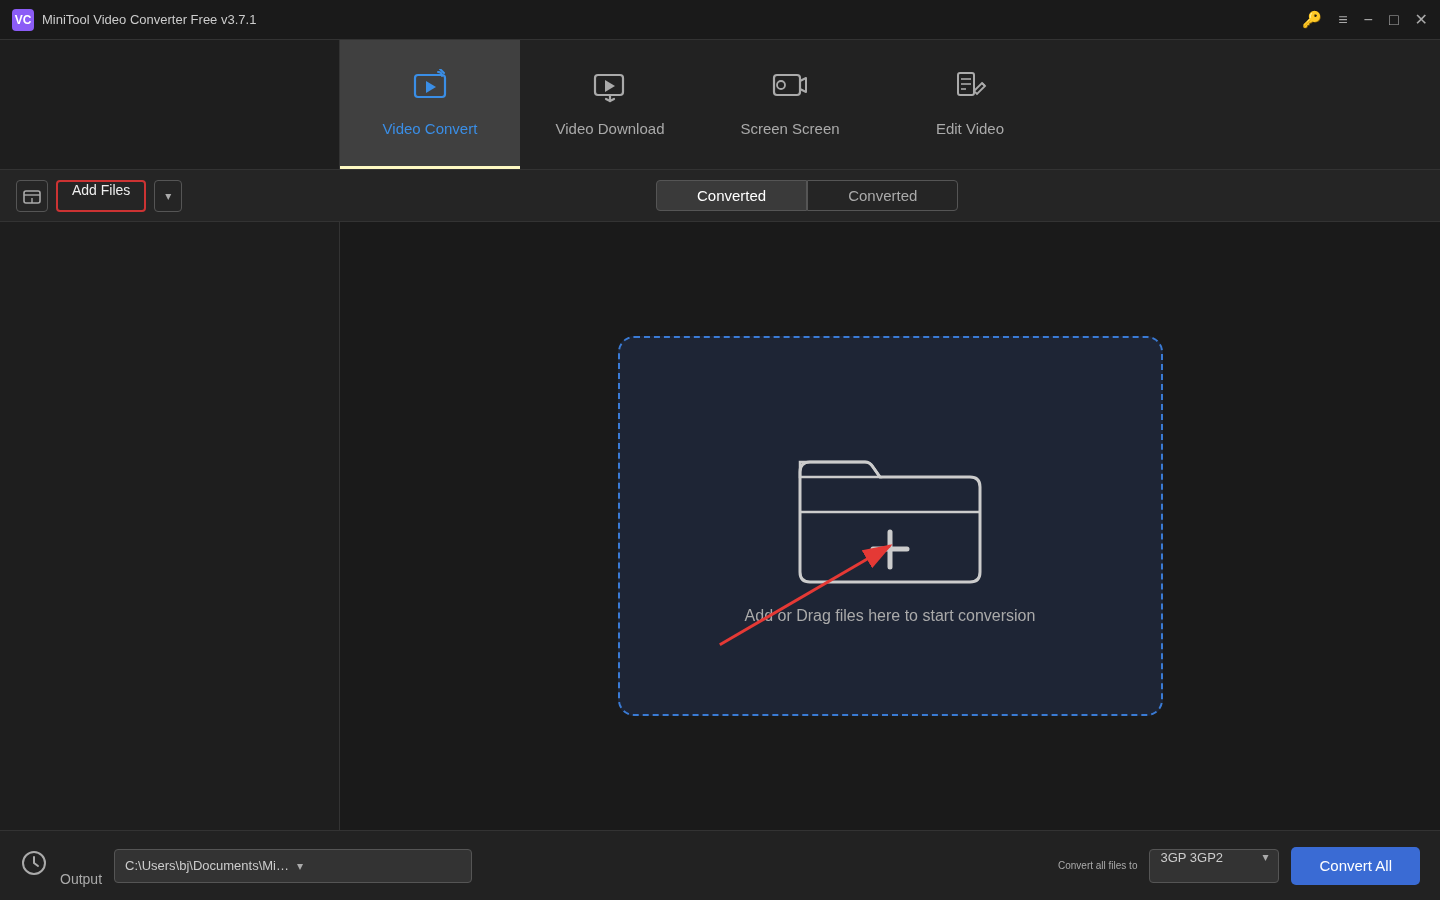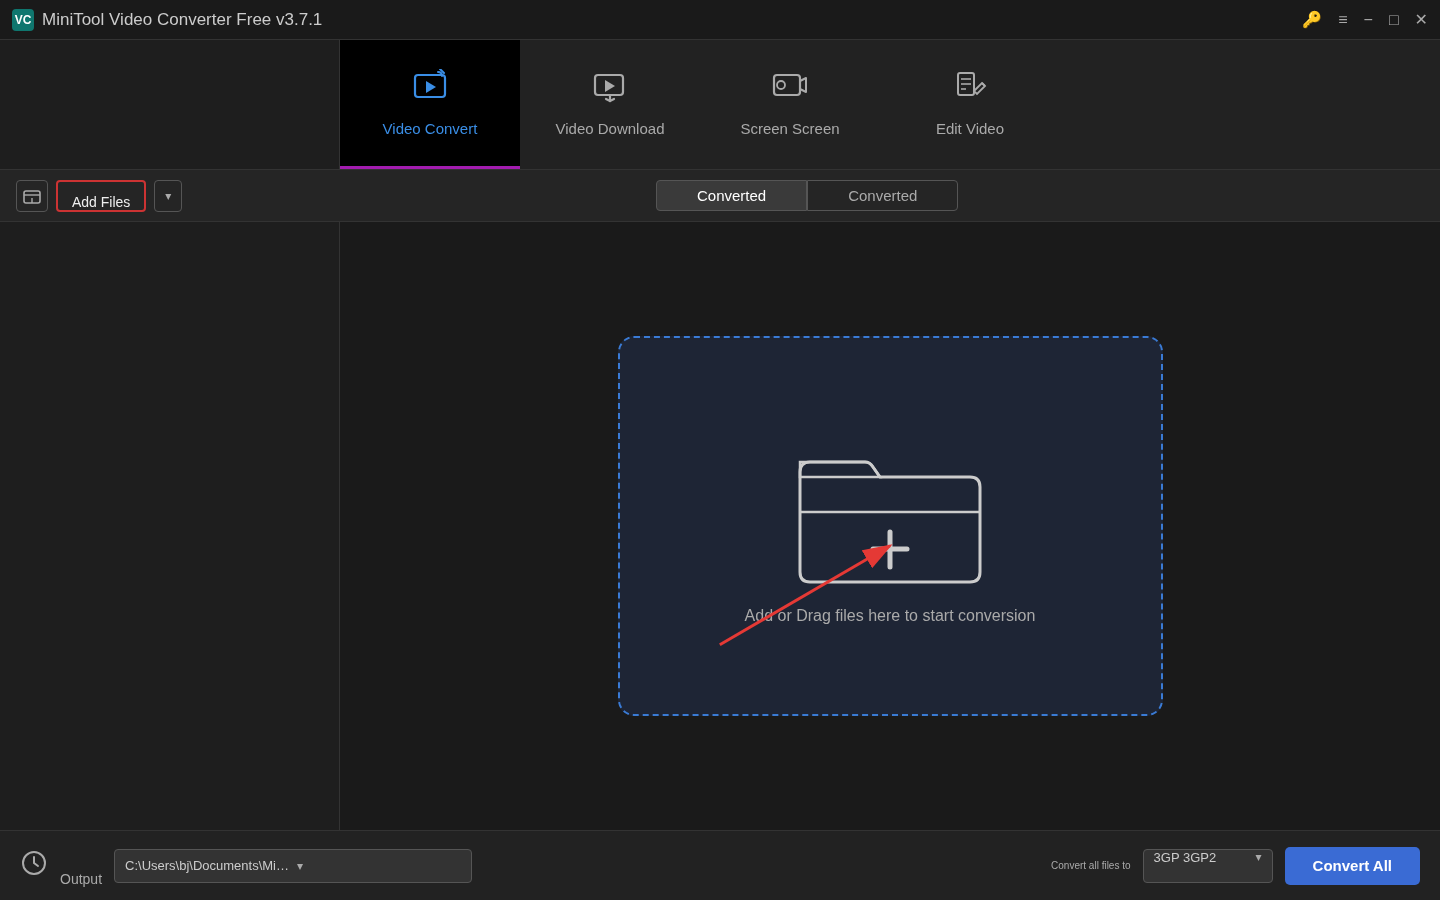--- a/index.html
+++ b/index.html
@@ -18,33 +18,33 @@
       height: 40px;
       background: #1a1a1a;
       display: flex;
       align-items: center;
       padding: 0 12px;
       border-bottom: 1px solid #333;
     }
     #app-logo {
       width: 22px;
       height: 22px;
-      background: #0f766e;
+      background: #8b5cf6;
       border-radius: 4px;
       display: flex;
       align-items: center;
       justify-content: center;
       margin-right: 8px;
       font-size: 12px;
       font-weight: bold;
       color: white;
       flex-shrink: 0;
     }
     #title-text {
-      font-size: 17px;
+      font-size: 13px;
       color: #ccc;
       flex: 1;
     }
     #title-bar-controls {
       display: flex;
       gap: 16px;
       align-items: center;
     }
     .title-bar-icon {
       color: #aaa;
@@ -83,22 +83,22 @@
       flex-direction: column;
       align-items: center;
       justify-content: center;
       width: 180px;
       height: 100%;
       cursor: pointer;
       gap: 8px;
       border-bottom: 3px solid transparent;
     }
     .nav-tab.active {
-      border-bottom: 3px solid #a21caf;
-      background: #000000;
+      border-bottom: 3px solid #fef9c3;
+      background: #404040;
     }
     .nav-tab.active .tab-label {
       color: #3a8ee6;
     }
     .tab-label {
       font-size: 15px;
       color: #aaa;
     }
     .tab-icon {
       font-size: 26px;
@@ -133,21 +133,21 @@
     #add-files-btn {
       height: 32px;
       padding: 0 14px;
       background: transparent;
       border: 2px solid #cc3333;
       border-radius: 4px;
       color: #eee;
       font-size: 14px;
       cursor: pointer;
       display: flex;
-      align-items: flex-end;
+      align-items: flex-start;
     }
     #dropdown-arrow {
       width: 28px;
       height: 32px;
       display: flex;
       align-items: center;
       justify-content: center;
       border: 1px solid #555;
       border-radius: 4px;
       cursor: pointer;
@@ -299,21 +299,21 @@
       cursor: pointer;
     }
     #convert-all-btn {
       height: 38px;
       padding: 0 28px;
       background: #3a6bd4;
       border: none;
       border-radius: 5px;
       color: #fff;
       font-size: 15px;
-      font-weight: 700;
+      font-weight: 400;
       cursor: pointer;
     }
   </style>
 </head>
 <body>
 
 <div id="title-bar">
   <div id="app-logo">VC</div>
   <span id="title-text">MiniTool Video Converter Free v3.7.1</span>
   <div id="title-bar-controls">

